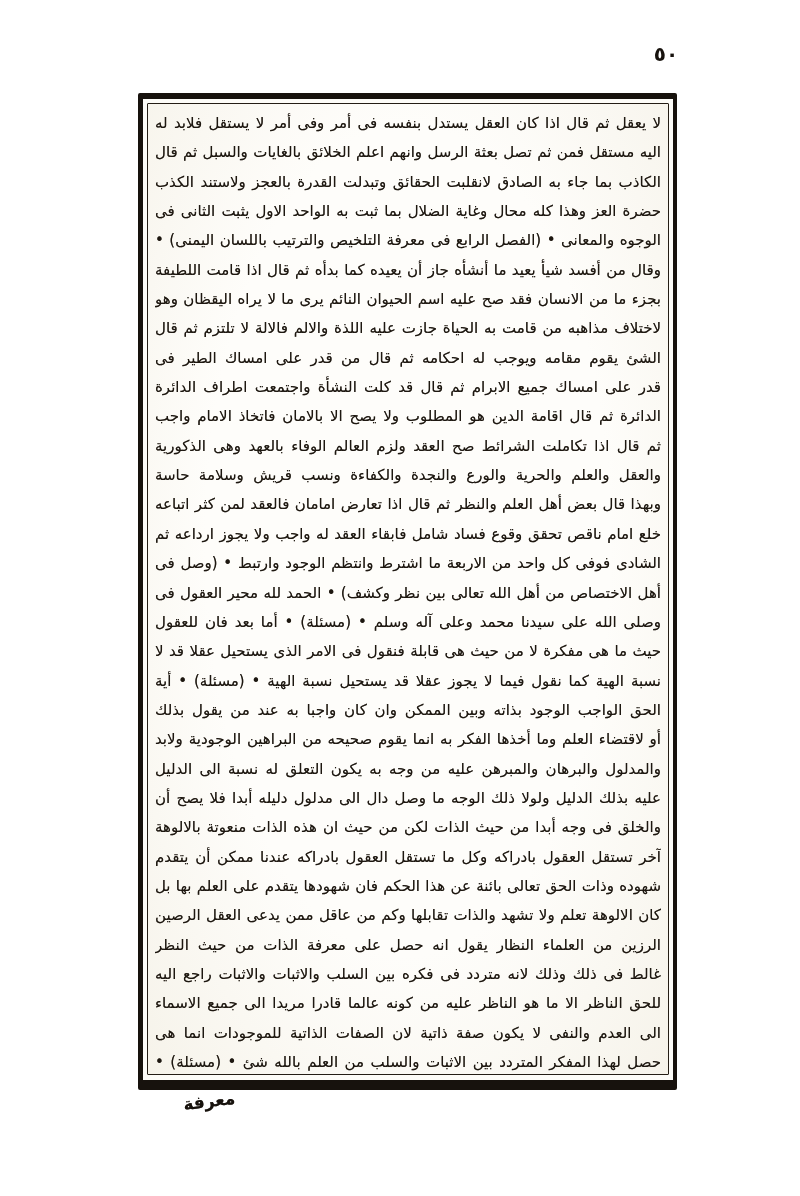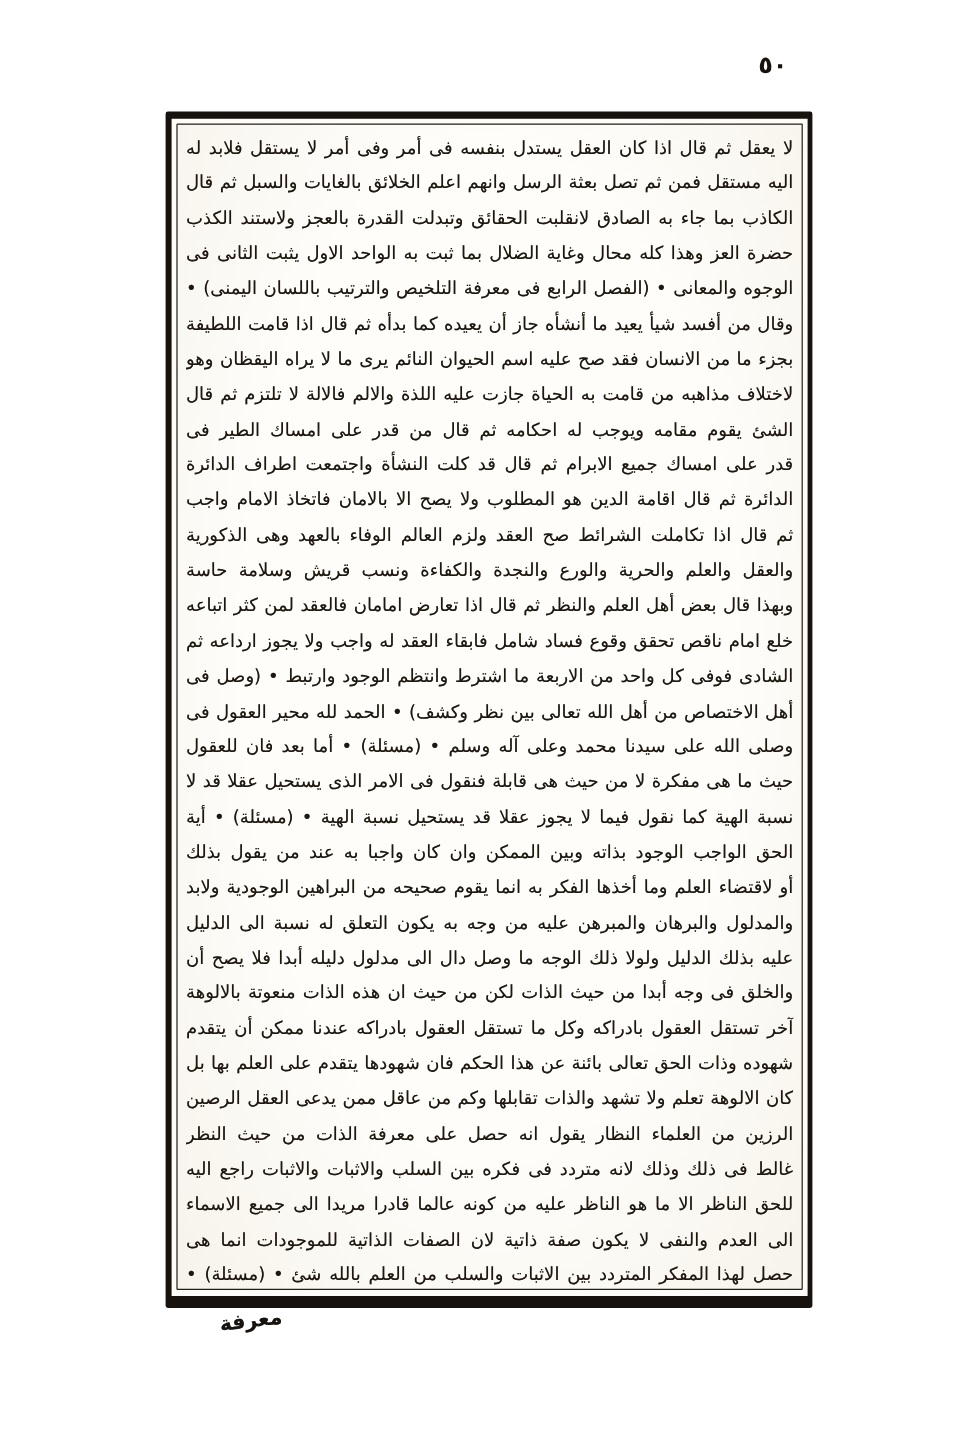--- a/index.html
+++ b/index.html
@@ -11,21 +11,21 @@
   .scan {
     position: relative;
     width: 800px;
     height: 1196px;
     background: #ffffff;
     overflow: hidden;
   }
   .page-number {
     position: absolute;
     top: 42px;
-    left: 626px;
+    left: 648px;
     width: 36px;
     text-align: center;
     font-size: 20px;
     font-weight: bold;
     color: #17120d;
     letter-spacing: 2px;
   }
   .frame-outer {
     position: absolute;
     top: 93px;

